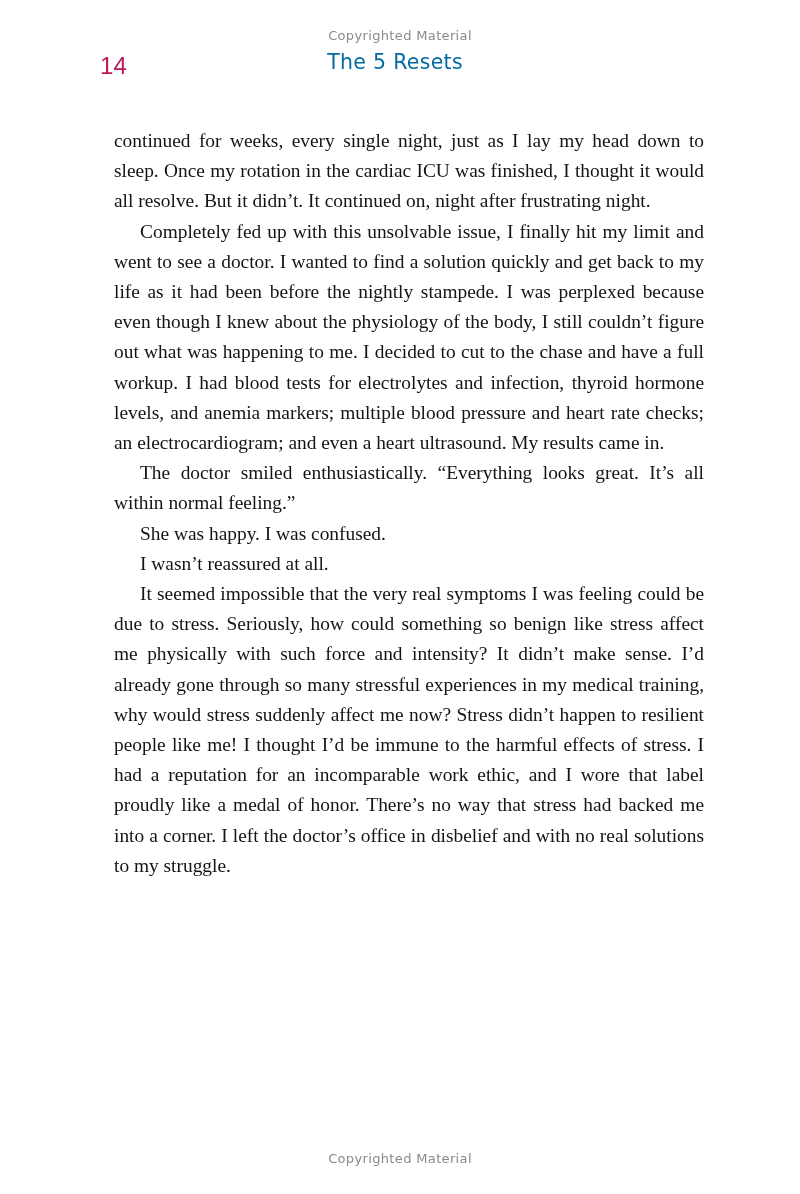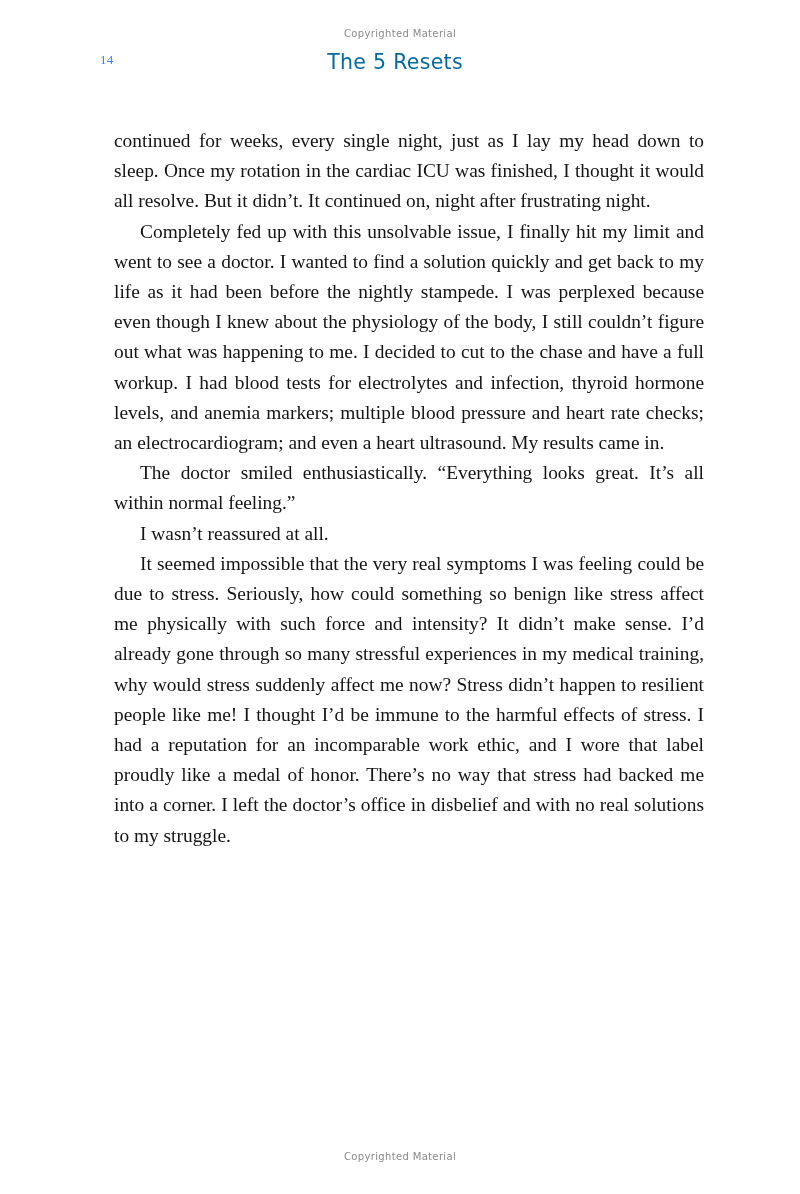--- a/index.html
+++ b/index.html
@@ -17,43 +17,43 @@
     box-sizing: border-box;
   }
 
   
   .watermark {
     position: absolute;
     left: 0;
     width: 800px;
     text-align: center;
     font-family: "DejaVu Sans", sans-serif;
-    font-size: 10px;
+    font-size: 13px;
     letter-spacing: 0.35px;
     color: #8a8a8a;
     user-select: none;
   }
   .watermark-top    { top: 28px; }
   .watermark-bottom { top: 1151px; }
 
   
   .header-row {
     position: absolute;
     top: 50px;
     left: 100px;
     width: 590px;
     height: 30px;
   }
   .folio {
     position: absolute;
     left: 0;
     top: 2px;
-    font-family: Liberation Serif, serif;
-    font-size: 13px;
-    color: #3b82f6;
+    font-family: Liberation Sans, sans-serif;
+    font-size: 24px;
+    color: #be185d;
     letter-spacing: 0.2px;
   }
   .running-head {
     position: absolute;
     left: 0;
     top: 0;
     width: 590px;
     text-align: center;
     font-family: "DejaVu Sans", sans-serif;
     font-size: 20.5px;
@@ -92,19 +92,20 @@
 
   <div class="header-row">
     <div class="folio">14</div>
     <div class="running-head">The 5 Resets</div>
   </div>
 
   <div class="textblock">
     <p class="para no-indent last-line-left">continued for weeks, every single night, just as I lay my head down to sleep. Once my rotation in the cardiac ICU was finished, I thought it would all resolve. But it didn’t. It continued on, night after frustrating night.</p>
     <p class="para last-line-left">Completely fed up with this unsolvable issue, I finally hit my limit and went to see a doctor. I wanted to find a solution quickly and get back to my life as it had been before the nightly stampede. I was perplexed because even though I knew about the physiology of the body, I still couldn’t figure out what was happening to me. I decided to cut to the chase and have a full workup. I had blood tests for electrolytes and infection, thyroid hormone levels, and anemia markers; multiple blood pressure and heart rate checks; an electrocardiogram; and even a heart ultrasound. My results came in.</p>
     <p class="para last-line-left">The doctor smiled enthusiastically. “Everything looks great. It’s all within normal feeling.”</p>
+    <p class="para last-line-left">She was happy. I was confused.</p>
     <p class="para last-line-left">I wasn’t reassured at all.</p>
     <p class="para last-line-left">It seemed impossible that the very real symptoms I was feeling could be due to stress. Seriously, how could something so benign like stress affect me physically with such force and intensity? It didn’t make sense. I’d already gone through so many stressful experiences in my medical training, why would stress suddenly affect me now? Stress didn’t happen to resilient people like me! I thought I’d be immune to the harmful effects of stress. I had a reputation for an incomparable work ethic, and I wore that label proudly like a medal of honor. There’s no way that stress had backed me into a corner. I left the doctor’s office in disbelief and with no real solutions to my struggle.</p>
   </div>
 
   <div class="watermark watermark-bottom">Copyrighted Material</div>
 
 </div>
 
 </body></html>

